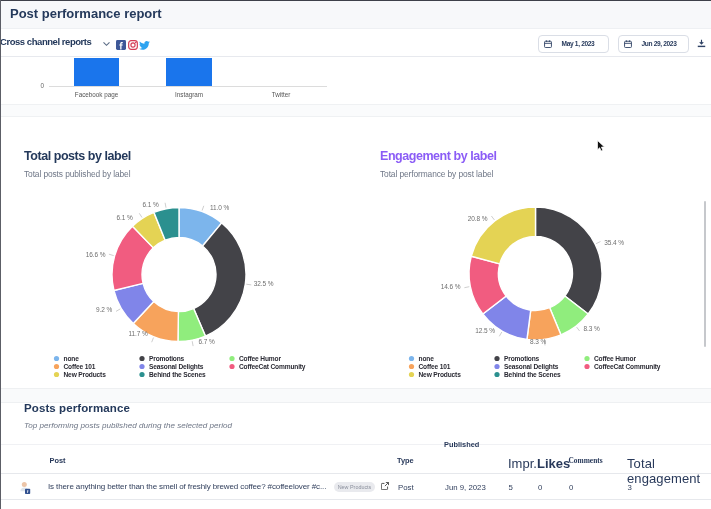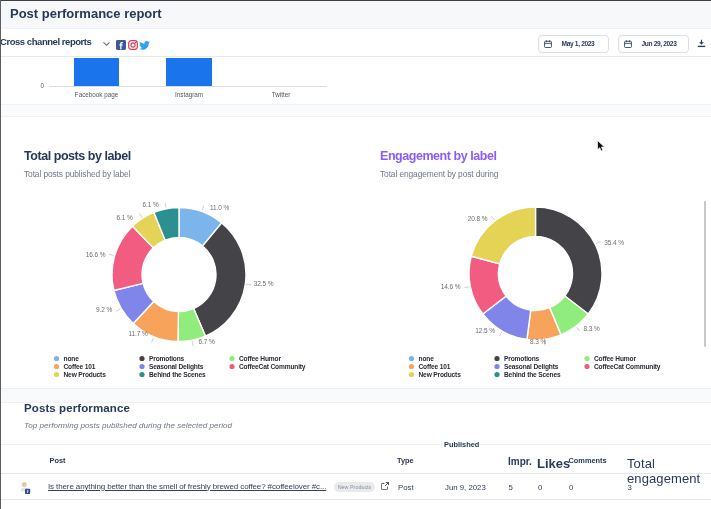--- a/index.html
+++ b/index.html
@@ -53,21 +53,21 @@
 <div class="abs" style="left:30px;top:82px;width:14px;font-size:6.3px;color:#666;text-align:right;">0</div>
 <div class="abs" style="left:60px;top:91px;width:73px;font-size:6.3px;color:#555;text-align:center;">Facebook page</div>
 <div class="abs" style="left:152px;top:91px;width:74px;font-size:6.3px;color:#555;text-align:center;">Instagram</div>
 <div class="abs" style="left:244px;top:91px;width:74px;font-size:6.3px;color:#555;text-align:center;">Twitter</div>
 
 <div class="abs" style="left:0;top:104px;width:711px;height:13px;background:#fafbfc;border-top:1px solid #eff1f3;border-bottom:1px solid #eff1f3;"></div>
 
 <div class="abs" style="left:24px;top:149px;font-size:12.5px;font-weight:bold;color:#24395b;letter-spacing:-0.45px;">Total posts by label</div>
 <div class="abs" style="left:24px;top:168.5px;font-size:8.4px;color:#6f7787;letter-spacing:-0.1px;">Total posts published by label</div>
 <div class="abs" style="left:380px;top:149px;font-size:12.5px;font-weight:bold;color:#8b5cf6;letter-spacing:-0.45px;">Engagement by label</div>
-<div class="abs" style="left:380px;top:168.5px;font-size:8.4px;color:#6f7787;letter-spacing:-0.1px;">Total engagement by post during</div>
+<div class="abs" style="left:380px;top:168.5px;font-size:8.4px;color:#6f7787;letter-spacing:-0.1px;">Total performance by post label</div>
 
 <svg class="abs" style="left:0;top:0" width="711" height="509" viewBox="0 0 711 509" font-family="&quot;Liberation Sans&quot;, sans-serif">
 <path d="M179.00,207.50 A67,67 0 0 1 221.74,222.91 L202.60,246.01 A37,37 0 0 0 179.00,237.50 Z" fill="#7cb5ec" stroke="#ffffff" stroke-width="1.4"></path>
 <path d="M221.74,222.91 A67,67 0 0 1 205.44,336.06 L193.60,308.50 A37,37 0 0 0 202.60,246.01 Z" fill="#434348" stroke="#ffffff" stroke-width="1.4"></path>
 <path d="M205.44,336.06 A67,67 0 0 1 177.95,341.49 L178.42,311.50 A37,37 0 0 0 193.60,308.50 Z" fill="#90ed7d" stroke="#ffffff" stroke-width="1.4"></path>
 <path d="M177.95,341.49 A67,67 0 0 1 133.25,323.45 L153.74,301.53 A37,37 0 0 0 178.42,311.50 Z" fill="#f7a35c" stroke="#ffffff" stroke-width="1.4"></path>
 <path d="M133.25,323.45 A67,67 0 0 1 113.93,290.46 L143.07,283.32 A37,37 0 0 0 153.74,301.53 Z" fill="#8085e9" stroke="#ffffff" stroke-width="1.4"></path>
 <path d="M113.93,290.46 A67,67 0 0 1 132.49,226.27 L153.31,247.87 A37,37 0 0 0 143.07,283.32 Z" fill="#f15c80" stroke="#ffffff" stroke-width="1.4"></path>
 <path d="M132.49,226.27 A67,67 0 0 1 153.92,212.37 L165.15,240.19 A37,37 0 0 0 153.31,247.87 Z" fill="#e4d354" stroke="#ffffff" stroke-width="1.4"></path>
 <path d="M153.92,212.37 A67,67 0 0 1 179.00,207.50 L179.00,237.50 A37,37 0 0 0 165.15,240.19 Z" fill="#2b908f" stroke="#ffffff" stroke-width="1.4"></path>
@@ -143,32 +143,32 @@
 
 <div class="abs" style="left:24px;top:402px;font-size:11.5px;font-weight:bold;color:#24395b;letter-spacing:0.1px;">Posts performance</div>
 <div class="abs" style="left:24px;top:421px;font-size:8.1px;color:#6f7787;font-style:italic;">Top performing posts published during the selected period</div>
 <div class="abs" style="left:0;top:444px;width:711px;height:1px;background:#f0f1f4;"></div>
 <div class="abs" style="left:0;top:473px;width:711px;height:1px;background:#e6e8ec;"></div>
 <div class="abs" style="left:0;top:499px;width:711px;height:1px;background:#e6e8ec;"></div>
 
 <div class="abs hdr" style="left:49.5px;top:456px;font-size:7.4px;font-weight:bold;color:#28395a;">Post</div>
 <div class="abs hdr" style="left:397px;top:456px;font-size:7.4px;font-weight:bold;color:#28395a;">Type</div>
 <div class="abs hdr" style="left:444px;top:440px;font-size:7.4px;font-weight:bold;color:#28395a;">Published</div>
-<div class="abs hdr" style="left:508px;top:456px;font-size:10px;font-weight:bold;color:#28395a;text-align:right;">Impr.</div>
+<div class="abs hdr" style="left:508px;top:456px;font-size:13px;font-weight:normal;color:#28395a;text-align:right;">Impr.</div>
 <div class="abs hdr" style="left:537px;top:456px;font-size:13px;font-weight:bold;color:#28395a;">Likes</div>
-<div class="abs hdr" style="left:568.5px;top:456px;font-size:7.4px;font-weight:bold;color:#28395a;">Comments</div>
+<div class="abs hdr" style="left:568.5px;top:456px;font-size:7.4px;font-weight:bold;color:#28395a;font-family:Liberation Serif, serif;">Comments</div>
 <div class="abs hdr" style="left:627px;top:456px;font-size:13px;font-weight:normal;color:#28395a;letter-spacing:0.1px;">Total engagement</div>
 
 <svg class="abs" style="left:20px;top:480px" width="12" height="15" viewBox="0 0 12 15">
     <circle cx="4.3" cy="4.4" r="2.5" fill="#ecc5a8"></circle>
     <path d="M0.4,11.2 C0.4,8.7 2.2,7.5 4.3,7.5 C6.4,7.5 8.2,8.7 8.2,11.2 Z" fill="#dfe5ec"></path>
     <rect x="5" y="8.8" width="5.2" height="5.2" rx="0.8" fill="#31508f"></rect>
     <text x="7.6" y="13" font-size="4.3" fill="#fff" text-anchor="middle" font-weight="bold">f</text>
   </svg>
-<div class="abs" style="left:48px;top:481.5px;font-size:8px;color:#33415e;text-decoration:underline;letter-spacing:-0.12px;">Is there anything better than the smell of freshly brewed coffee? #coffeelover #c...</div>
+<div class="abs" style="left:48px;top:481.5px;font-size:8px;color:#33415e;letter-spacing:-0.12px;">Is there anything better than the smell of freshly brewed coffee? #coffeelover #c...</div>
 <div class="abs" style="left:334px;top:481.5px;width:41px;height:10px;background:#e9eaee;border-radius:5px;font-size:5.4px;color:#8a8f9c;text-align:center;line-height:10px;">New Products</div>
 <svg class="abs" style="left:381px;top:482px" width="8" height="8" viewBox="0 0 14 14">
     <path d="M11.5,8 V12 C11.5,12.8 10.9,13.4 10.1,13.4 H2 C1.2,13.4 0.6,12.8 0.6,12 V3.9 C0.6,3.1 1.2,2.5 2,2.5 H6" stroke="#3a3a3a" stroke-width="1.5" fill="none"></path>
     <path d="M8.5,0.8 H13.2 V5.5 M13,1 L6.8,7.2" stroke="#3a3a3a" stroke-width="1.5" fill="none"></path>
   </svg>
 <div class="abs" style="left:398px;top:482.5px;font-size:7.8px;color:#33415e;">Post</div>
 <div class="abs" style="left:445px;top:482.5px;font-size:7.8px;color:#33415e;">Jun 9, 2023</div>
 <div class="abs" style="left:508.5px;top:482.5px;font-size:7.8px;color:#33415e;">5</div>
 <div class="abs" style="left:538px;top:482.5px;font-size:7.8px;color:#33415e;">0</div>
 <div class="abs" style="left:569px;top:482.5px;font-size:7.8px;color:#33415e;">0</div>

